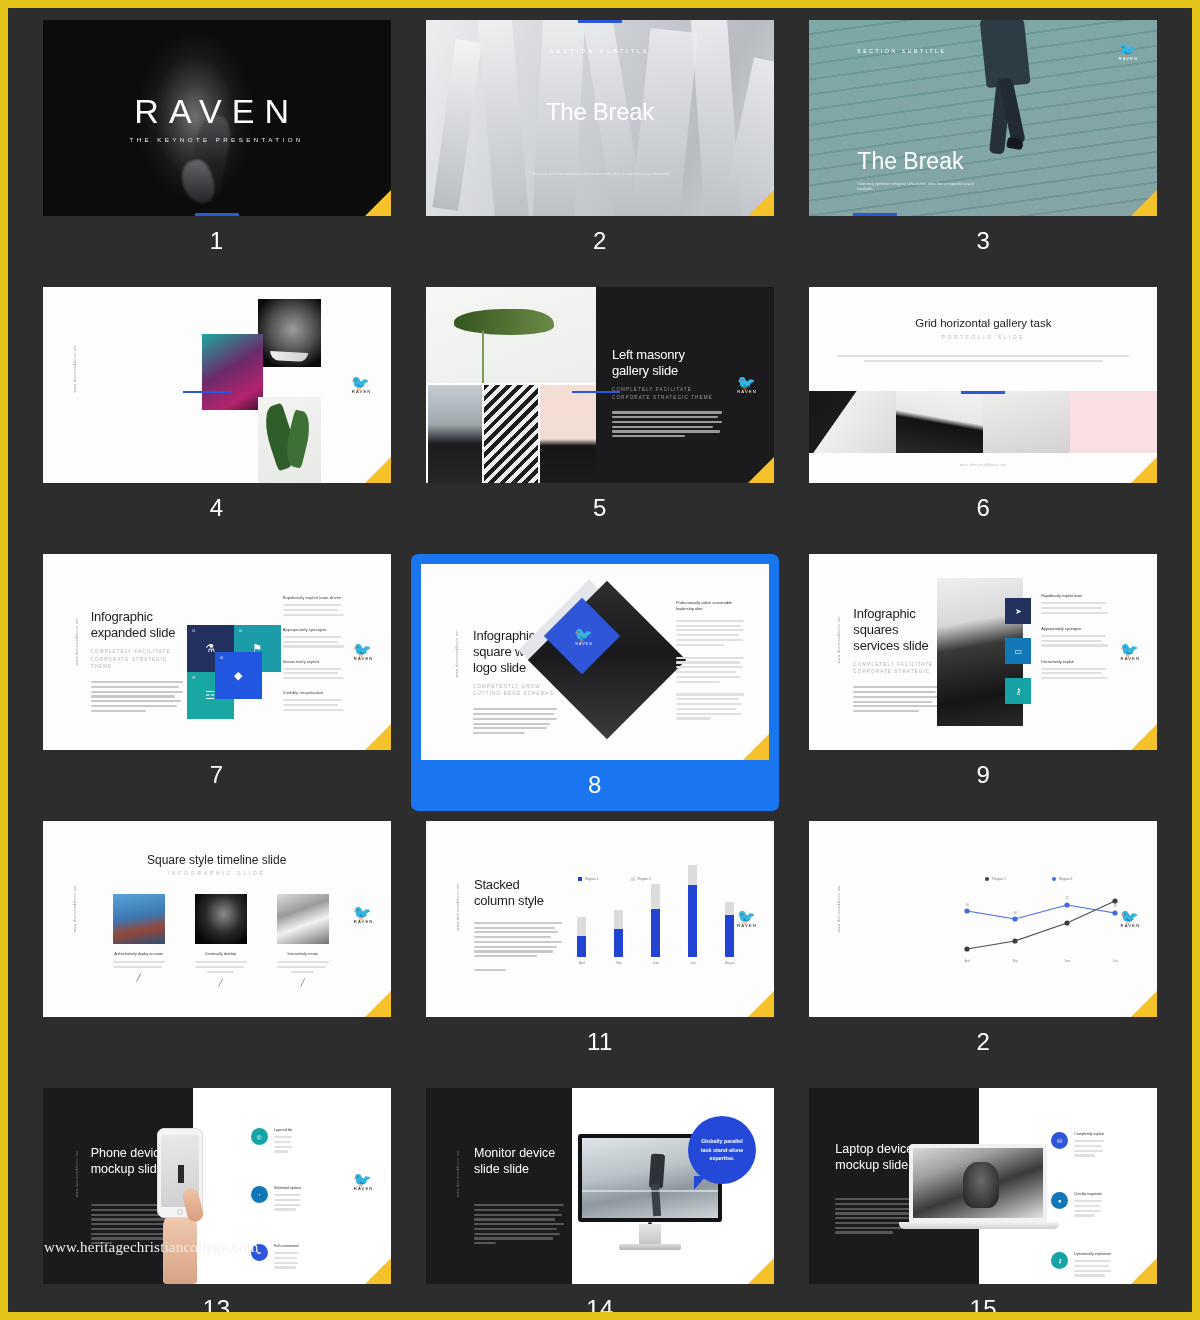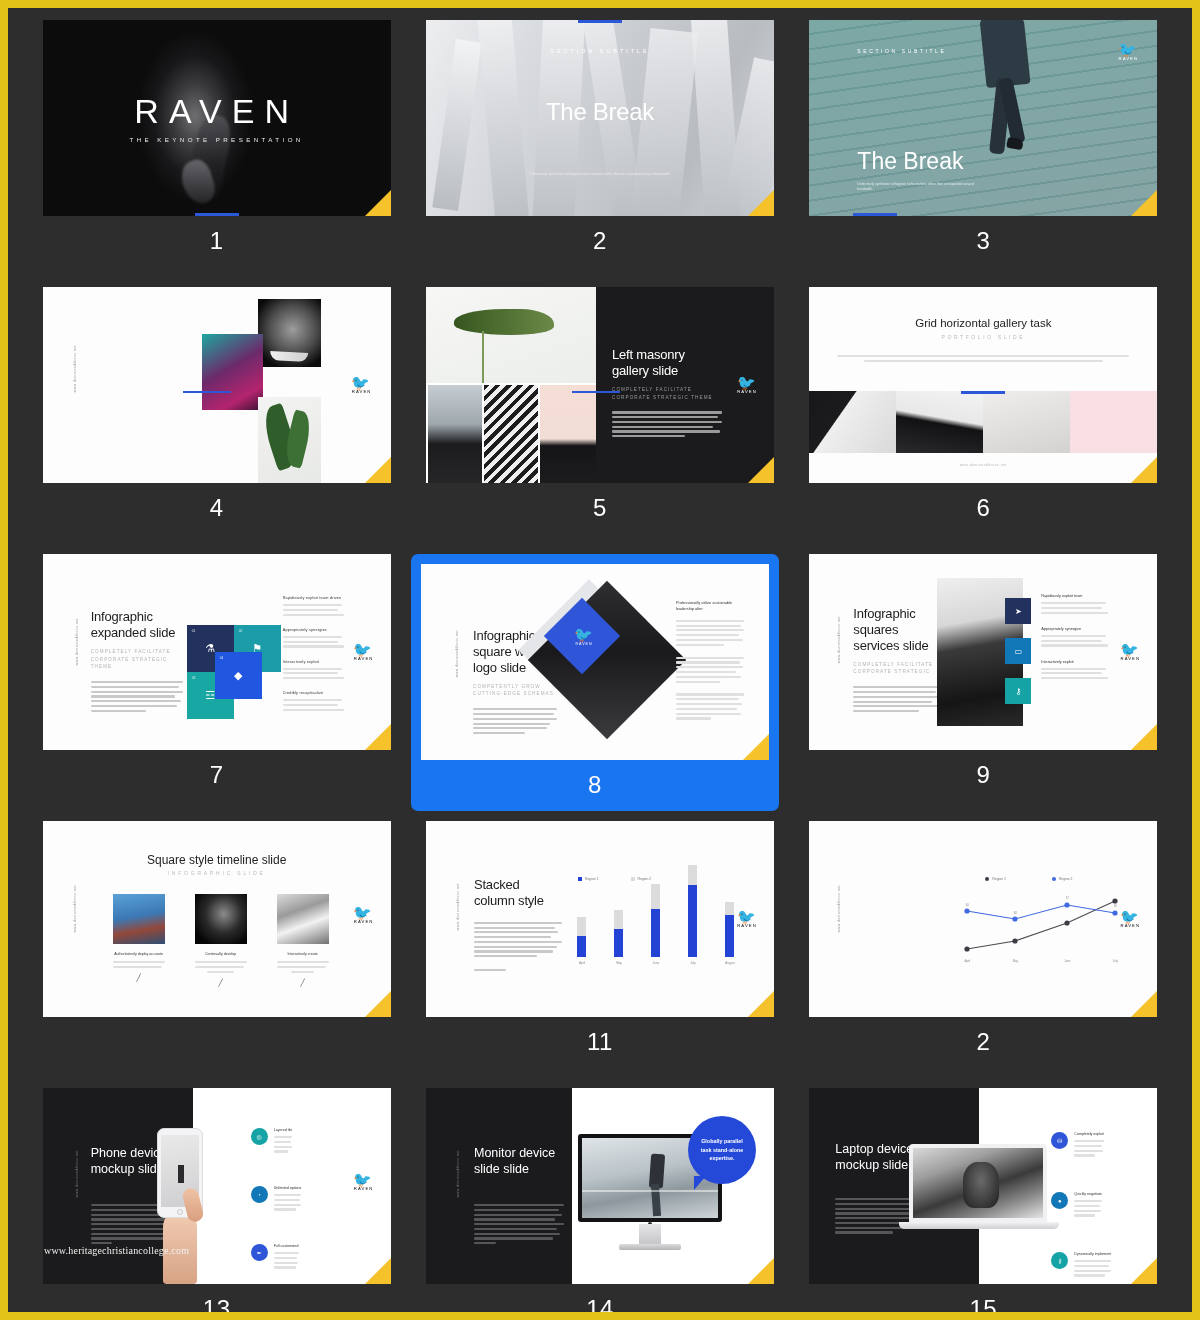--- a/index.html
+++ b/index.html
@@ -252,21 +252,21 @@
   .dp-title{ position:absolute; left:48px; top:58px; width:94px; color:#fff; font-size:12.5px; line-height:1.25;}
   .dp-body{ position:absolute; left:48px; top:116px; width:90px; }
   .dp-body .fake{ background:#565659; }
   .whitepanel{ position:absolute; left:150px; top:0; width:198px; height:196px; background:#fff; }
   .feat{ position:absolute; display:flex; gap:6px; width:108px; }
   .feat .circ{ width:17px; height:17px; border-radius:50%; flex:0 0 17px; display:flex; align-items:center; justify-content:center; color:#fff; font-size:6px;}
   .feat .fh{ font-size:3.6px; color:#333; margin-bottom:4px;}
 
   .watermark{
     position:absolute; left:36px; bottom:56px; z-index:30;
-    color:#efefef; font-size:10px; font-family:"Liberation Serif", serif;
+    color:#efefef; font-size:15px; font-family:"Liberation Serif", serif;
     letter-spacing:0.2px;
   }
 </style>
 </head>
 <body>
 
 <div class="deck-grid">
 
   <div class="cell">
     <div class="slide-wrap">

